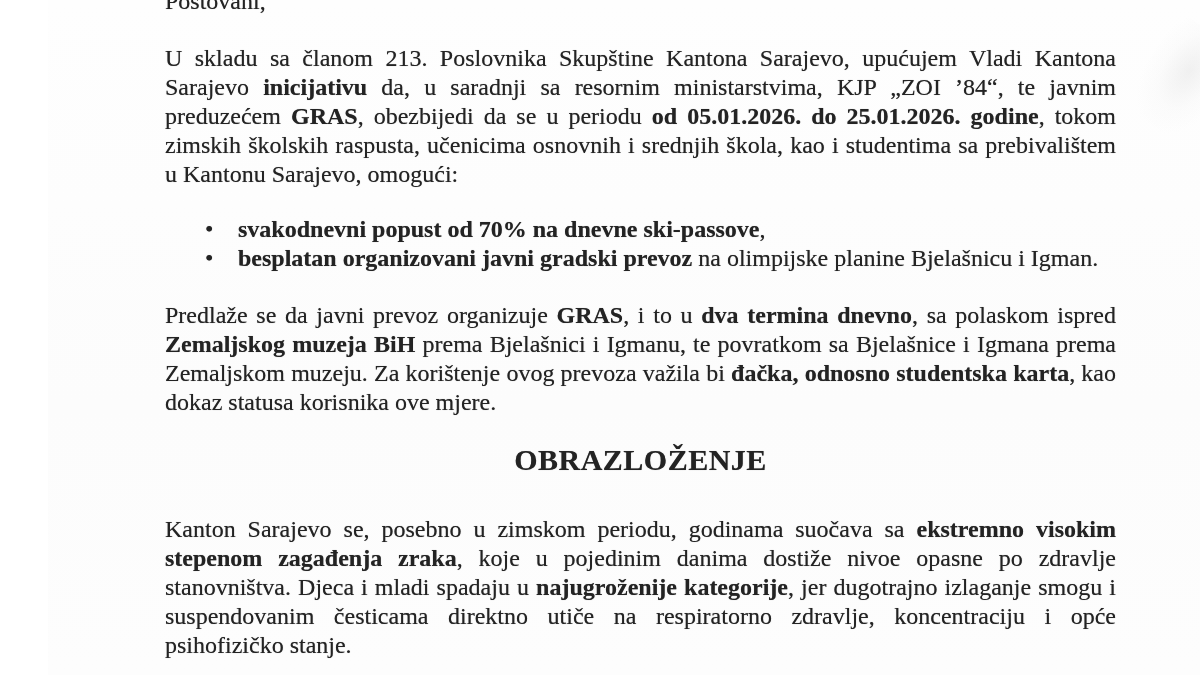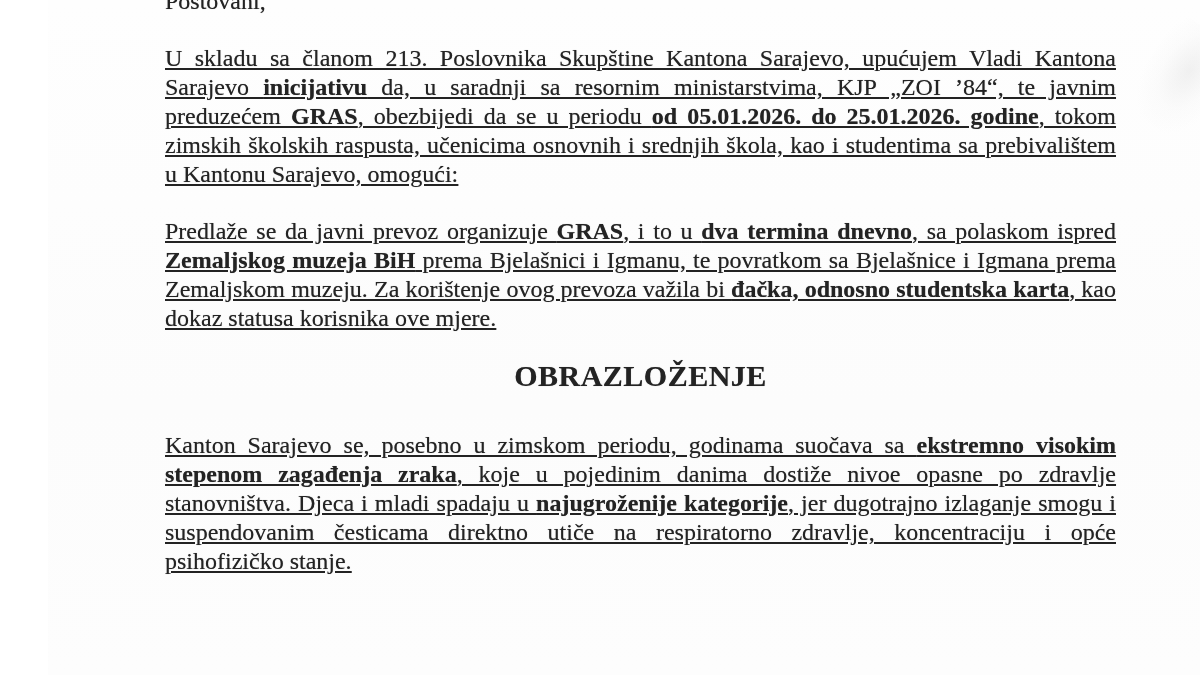--- a/index.html
+++ b/index.html
@@ -28,21 +28,20 @@
     top: 0;
     width: 951px;
     
     text-shadow: 0 0 0.7px rgba(25, 25, 25, 0.55);
   }
   .salutation {
     margin: -13px 0 0 0;
   }
   .para {
     margin: 0;
-    text-decoration: underline;
   }
   .justify {
     text-align: justify;
     text-justify: inter-word;
   }
   .intro  { margin-top: 28px; }
   .bullets {
     list-style: none;
     margin: 26px 0 0 0;
     padding: 0 0 0 73px;
@@ -98,20 +97,24 @@
 </head>
 <body>
 
 <div class="page">
   <div class="content">
 
     <p class="salutation">Poštovani,</p>
 
     <p class="para justify intro"><span>U skladu sa članom 213. Poslovnika Skupštine Kantona Sarajevo, upućujem Vladi Kantona Sarajevo </span><b>inicijativu</b><span> da, u saradnji sa resornim ministarstvima, KJP „ZOI ’84“, te javnim preduzećem </span><b>GRAS</b><span>, obezbijedi da se u periodu </span><b>od 05.01.2026. do 25.01.2026. godine</b><span>, tokom zimskih školskih raspusta, učenicima osnovnih i srednjih škola, kao i studentima sa prebivalištem u Kantonu Sarajevo, omogući:</span></p>
 
+    <ul class="bullets">
+      <li class="justify"><b>svakodnevni popust od 70% na dnevne ski-passove</b><span>,</span></li>
+      <li class="justify"><b>besplatan organizovani javni gradski prevoz</b><span> na olimpijske planine Bjelašnicu i Igman.</span></li>
+    </ul>
 
     <p class="para justify proposal"><span>Predlaže se da javni prevoz organizuje </span><b>GRAS</b><span>, i to u </span><b>dva termina dnevno</b><span>, sa polaskom ispred </span><b>Zemaljskog muzeja BiH</b><span> prema Bjelašnici i Igmanu, te povratkom sa Bjelašnice i Igmana prema Zemaljskom muzeju. Za korištenje ovog prevoza važila bi </span><b>đačka, odnosno studentska karta</b><span>, kao dokaz statusa korisnika ove mjere.</span></p>
 
     <h2 class="heading">OBRAZLOŽENJE</h2>
 
     <p class="para justify rationale"><span>Kanton Sarajevo se, posebno u zimskom periodu, godinama suočava sa </span><b>ekstremno visokim stepenom zagađenja zraka</b><span>, koje u pojedinim danima dostiže nivoe opasne po zdravlje stanovništva. Djeca i mladi spadaju u </span><b>najugroženije kategorije</b><span>, jer dugotrajno izlaganje smogu i suspendovanim česticama direktno utiče na respiratorno zdravlje, koncentraciju i opće psihofizičko stanje.</span></p>
 
   </div>
 
   <div class="smudge"></div>

